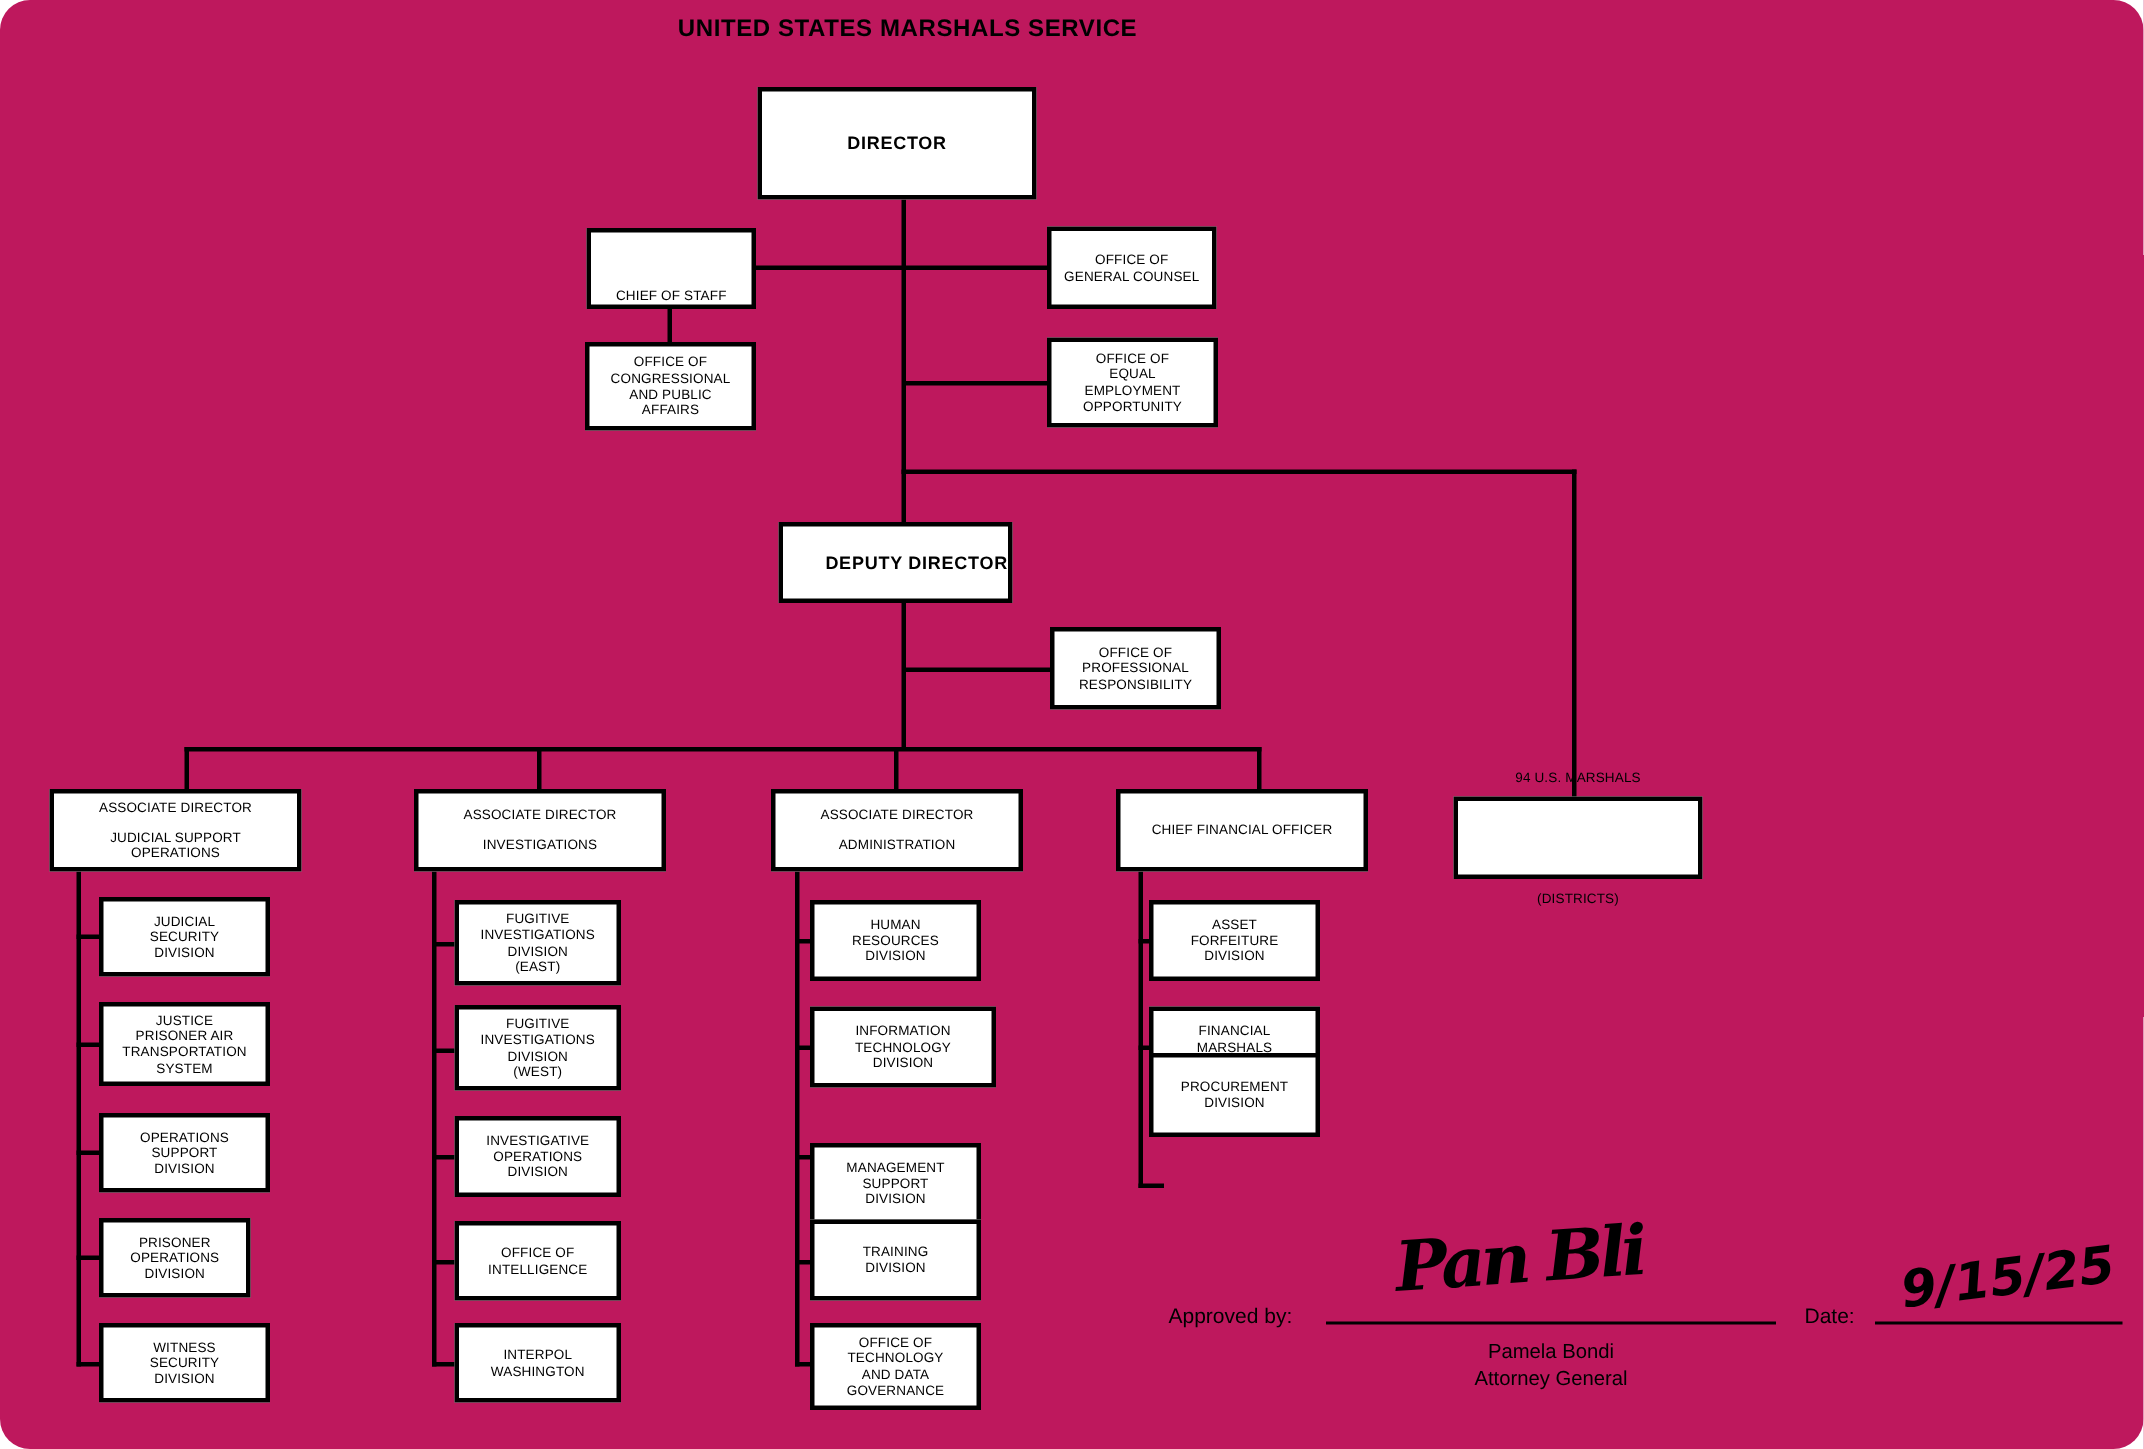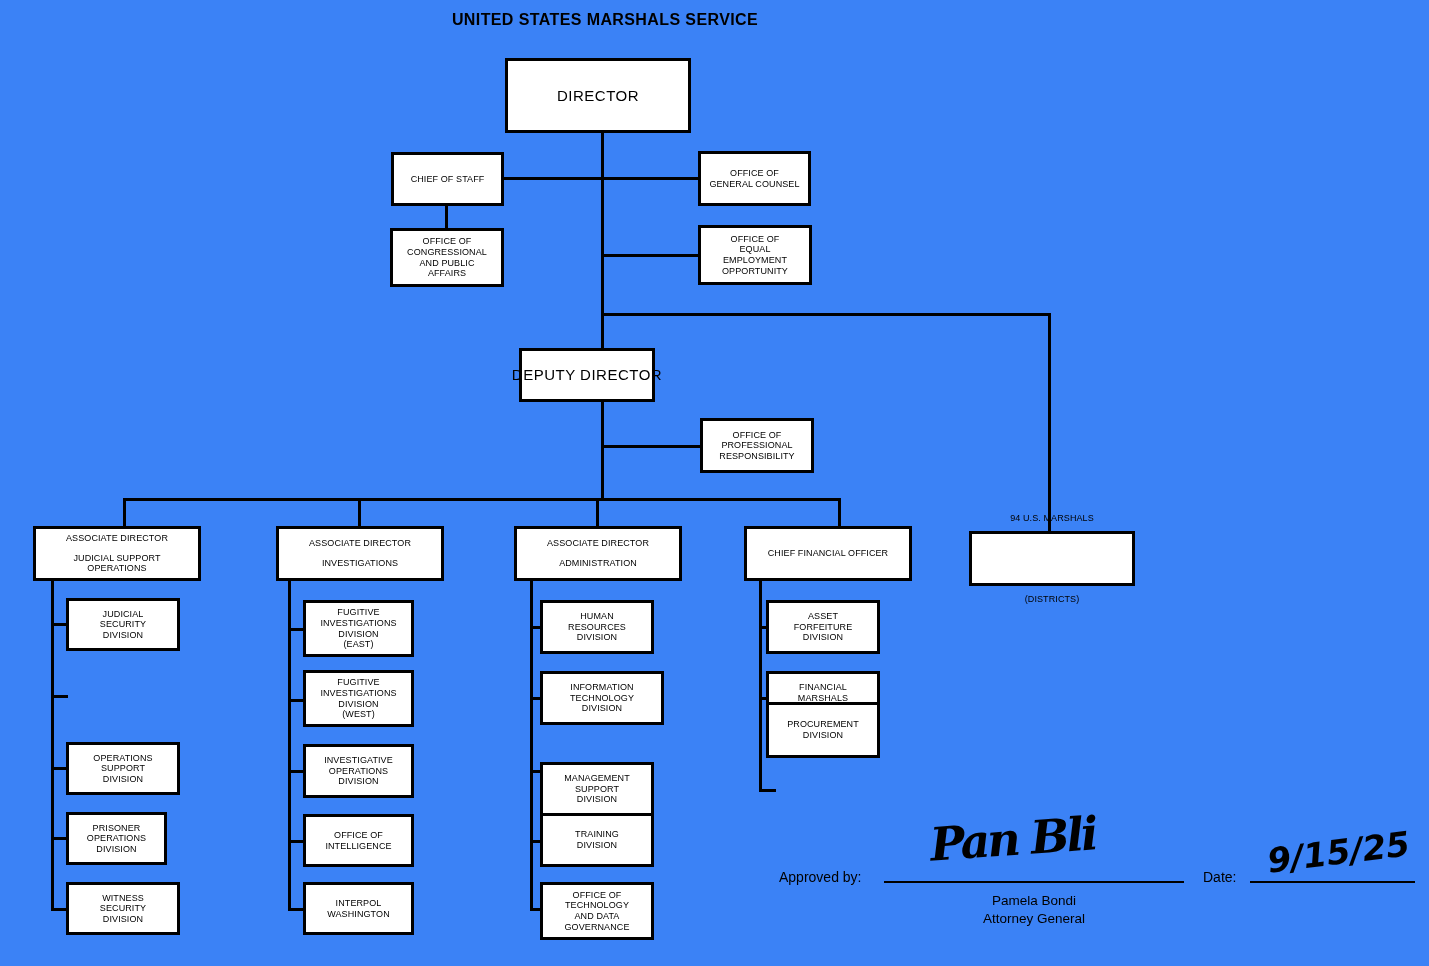--- a/index.html
+++ b/index.html
@@ -8,22 +8,23 @@
     background: #ffffff;
   }
   body {
     font-family: "Liberation Sans", sans-serif;
     color: #000000;
   }
   #canvas {
     position: relative;
     width: 1429px;
     height: 966px;
-    background: #3b82f6;
+    background: #be185d;
     overflow: hidden;
+    border-radius: 20px;
   }
   .title {
     position: absolute;
     left: 0;
     top: 11px;
     width: 1210px;
     text-align: center;
     font-size: 16px;
     font-weight: bold;
     letter-spacing: 0.4px;
@@ -36,21 +37,21 @@
     background: #fff;
     display: flex;
     flex-direction: column;
     align-items: center;
     justify-content: center;
     text-align: center;
     line-height: 1.18;
     z-index: 5;
   }
   .box .ln { display: block; white-space: nowrap; }
-  .t-big   { font-size: 15px; font-weight: normal; letter-spacing: 0.5px; }
+  .t-big   { font-size: 12px; font-weight: bold; letter-spacing: 0.5px; }
   .t-small { font-size: 9px; letter-spacing: 0.1px; }
   .gap { height: 9px; }
 
   
   .ln-v, .ln-h {
     position: absolute;
     background: #000;
     z-index: 1;
   }
   .ln-v { width: 3px; }
@@ -90,21 +91,21 @@
 <div id="canvas">
 
   <div class="title">UNITED STATES MARSHALS SERVICE</div>
 
   <div class="box" style="left:505px; top:58px; width:186px; height:75px;">
     <span class="ln t-big">DIRECTOR</span>
   </div>
 
   <div class="ln-v" style="left:601px; top:133px; height:215px;"></div>
 
-  <div class="box" style="left:391px; top:152px; width:113px; height:54px;">
+  <div class="box" style="left:391px; top:152px; width:113px; height:54px;justify-content:flex-end;">
     <span class="ln t-small">CHIEF OF STAFF</span>
   </div>
 
   <div class="box" style="left:698px; top:151px; width:113px; height:55px;">
     <span class="ln t-small">OFFICE OF</span>
     <span class="ln t-small">GENERAL COUNSEL</span>
   </div>
 
   <div class="ln-h" style="left:502px; top:177px; width:198px;"></div>
 
@@ -120,21 +121,21 @@
     <span class="ln t-small">OFFICE OF</span>
     <span class="ln t-small">EQUAL</span>
     <span class="ln t-small">EMPLOYMENT</span>
     <span class="ln t-small">OPPORTUNITY</span>
   </div>
   <div class="ln-h" style="left:604px; top:254px; width:96px;"></div>
 
   <div class="ln-h" style="left:601px; top:313px; width:450px;"></div>
   <div class="ln-v" style="left:1048px; top:313px; height:220px;"></div>
 
-  <div class="box" style="left:519px; top:348px; width:136px; height:54px;">
+  <div class="box" style="left:519px; top:348px; width:156px; height:54px;align-items:flex-end;">
     <span class="ln t-big">DEPUTY DIRECTOR</span>
   </div>
 
   <div class="ln-v" style="left:601px; top:402px; height:98px;"></div>
 
   <div class="box" style="left:700px; top:418px; width:114px; height:55px;">
     <span class="ln t-small">OFFICE OF</span>
     <span class="ln t-small">PROFESSIONAL</span>
     <span class="ln t-small">RESPONSIBILITY</span>
   </div>
@@ -178,20 +179,26 @@
   <div class="ln-v" style="left:51px; top:581px; height:330px;"></div>
 
   <div class="ln-h" style="left:51px; top:623px; width:17px;"></div>
   <div class="box" style="left:66px; top:598px; width:114px; height:53px;">
     <span class="ln t-small">JUDICIAL</span>
     <span class="ln t-small">SECURITY</span>
     <span class="ln t-small">DIVISION</span>
   </div>
 
   <div class="ln-h" style="left:51px; top:695px; width:17px;"></div>
+  <div class="box" style="left:66px; top:668px; width:114px; height:56px;">
+    <span class="ln t-small">JUSTICE</span>
+    <span class="ln t-small">PRISONER AIR</span>
+    <span class="ln t-small">TRANSPORTATION</span>
+    <span class="ln t-small">SYSTEM</span>
+  </div>
 
   <div class="ln-h" style="left:51px; top:767px; width:17px;"></div>
   <div class="box" style="left:66px; top:742px; width:114px; height:53px;">
     <span class="ln t-small">OPERATIONS</span>
     <span class="ln t-small">SUPPORT</span>
     <span class="ln t-small">DIVISION</span>
   </div>
 
   <div class="ln-h" style="left:51px; top:837px; width:17px;"></div>
   <div class="box" style="left:66px; top:812px; width:101px; height:53px;">

